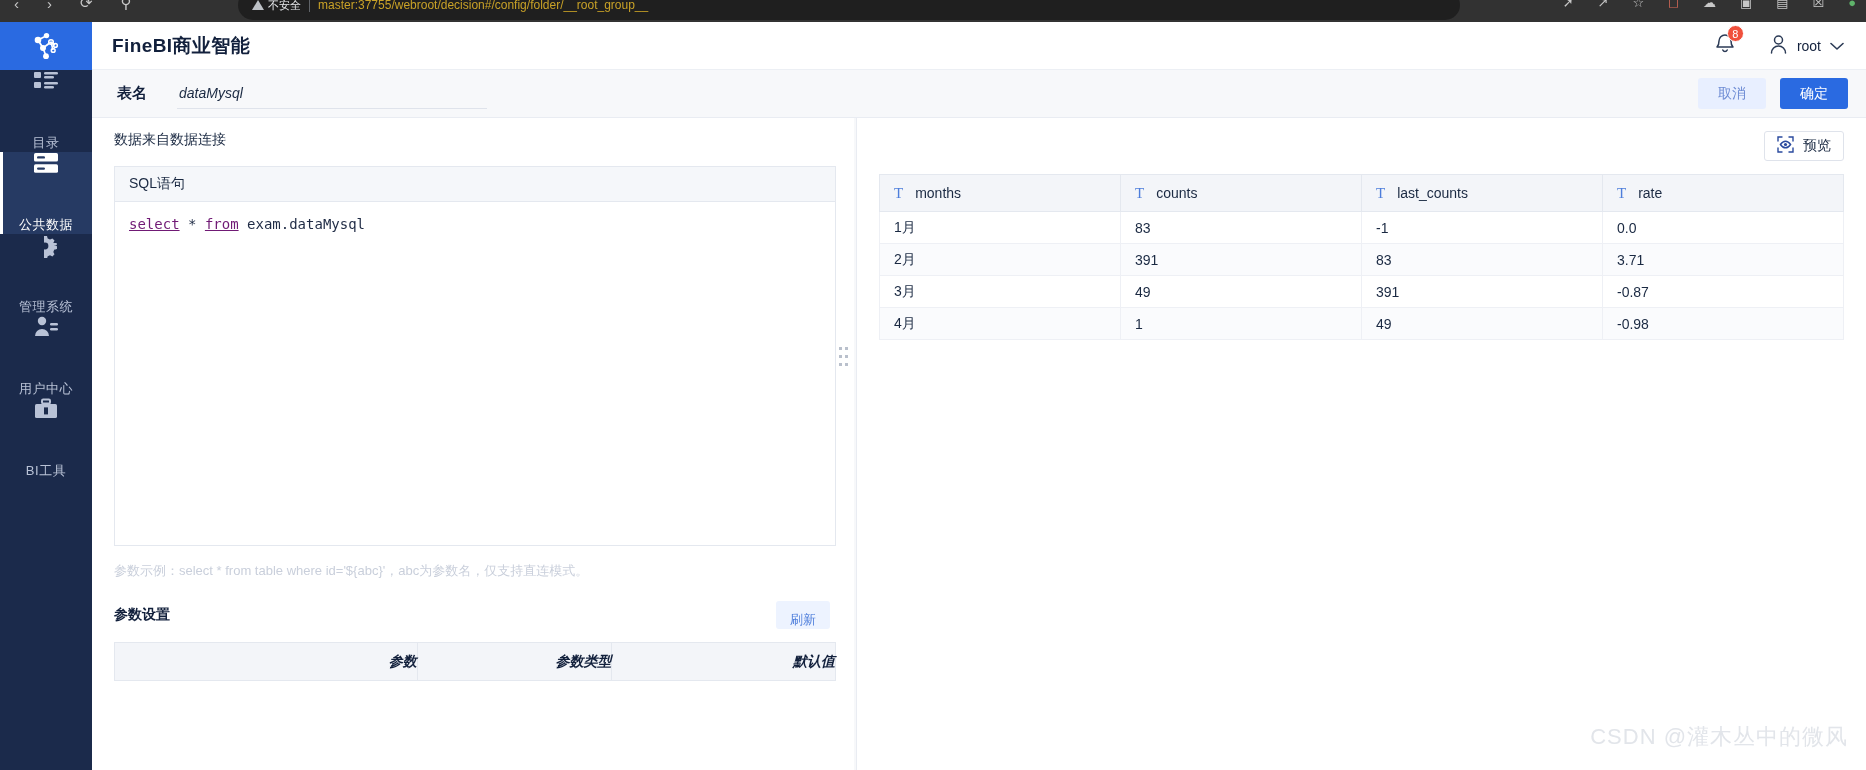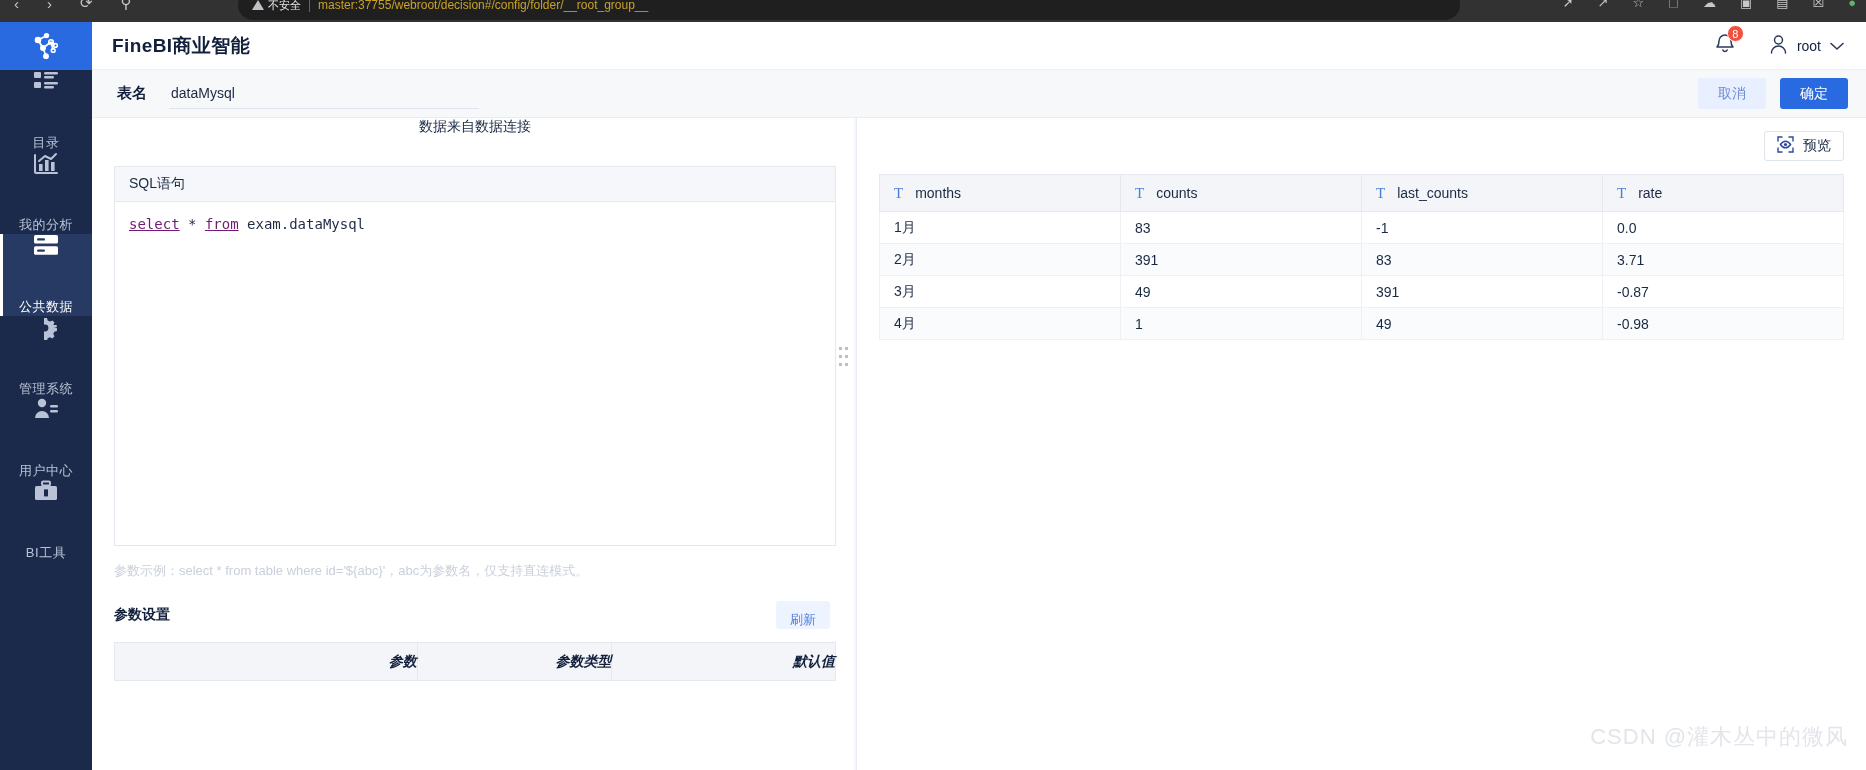--- a/index.html
+++ b/index.html
@@ -115,42 +115,43 @@
   
   #namebar {
     position: absolute; left: 92px; top: 48px; width: 1774px; height: 48px;
     background: #f7f8fa; display: flex; align-items: center;
     border-bottom: 1px solid #e9ecf2;
   }
   #namebar .nb-label {
     margin-left: 25px; font-size: 15px; font-weight: bold; color: #12203c;
   }
   #tablename-input {
-    margin-left: 22px; width: 310px; height: 30px;
+    margin-left: 30px; width: 310px; height: 30px;
     border: none; border-bottom: 1px solid #dfe3eb; background: transparent;
     font-family: inherit; font-size: 14px; color: #1a2942; outline: none;
     padding: 0 2px;
+    font-style: italic;
   }
   #namebar-actions {
     margin-left: auto; margin-right: 18px; display: flex; gap: 14px;
   }
   .btn {
     font-family: inherit; font-size: 14px; border: none; cursor: pointer;
     border-radius: 3px; height: 31px; padding: 0 20px;
   }
   .btn-ghost { background: #e8efff; color: #6d8bd4; }
   .btn-primary { background: #2a6ae1; color: #ffffff; }
 
   
   #left-pane {
     position: absolute; left: 92px; top: 96px; width: 762px; height: 652px;
     background: #ffffff;
   }
   #conn-row {
-    height: 44px; display: flex; align-items: center; padding: 0 18px 0 22px; flex-direction: column;
+    height: 44px; display: flex; align-items: center; padding: 0 18px 0 22px;
   }
   #conn-row .cr-label { font-size: 14px; color: #1a2942; white-space: nowrap; }
   #conn-select {
     margin-left: 18px; flex: 1; height: 30px;
     border-bottom: 1px solid #dfe3eb; display: flex; align-items: center;
     cursor: pointer; position: relative;
   }
   #conn-select .cs-value { font-size: 14px; color: #1a2942; }
   #conn-select .cs-caret { position: absolute; right: 4px; color: #46536b; }
 
@@ -311,32 +312,20 @@
           <rect x="11" y="2" width="14" height="2.6" rx="1.3"></rect>
           <rect x="11" y="6" width="10" height="2.6" rx="1.3"></rect>
           <rect x="1" y="12" width="7" height="6" rx="1"></rect>
           <rect x="11" y="12" width="14" height="2.6" rx="1.3"></rect>
           <rect x="11" y="16" width="10" height="2.6" rx="1.3"></rect>
         </svg>
       </span>
       <span class="ri-label">目录</span>
     </div>
 
-    <div class="rail-item">
-      <span class="ri-icon">
-        <svg width="26" height="24" viewBox="0 0 26 24" fill="none" stroke="currentColor" stroke-width="2">
-          <path d="M2 3 v17 a1 1 0 0 0 1 1 h21" stroke-linecap="round"></path>
-          <rect x="6" y="12" width="3.6" height="7" fill="currentColor" stroke="none"></rect>
-          <rect x="12" y="8" width="3.6" height="11" fill="currentColor" stroke="none"></rect>
-          <rect x="18" y="10" width="3.6" height="9" fill="currentColor" stroke="none"></rect>
-          <polyline points="6,9 12,4 18,7 23,2" stroke-linecap="round" stroke-linejoin="round"></polyline>
-        </svg>
-      </span>
-      <span class="ri-label">我的分析</span>
-    </div>
 
     <div class="rail-item active">
       <span class="ri-icon">
         <svg width="28" height="22" viewBox="0 0 28 22" fill="currentColor">
           <rect x="2" y="1" width="24" height="8.6" rx="1.6"></rect>
           <rect x="2" y="12.2" width="24" height="8.6" rx="1.6"></rect>
           <rect x="5" y="4.2" width="8" height="2.4" rx="1.2" fill="#263a63"></rect>
           <rect x="5" y="15.4" width="8" height="2.4" rx="1.2" fill="#263a63"></rect>
         </svg>
       </span>

